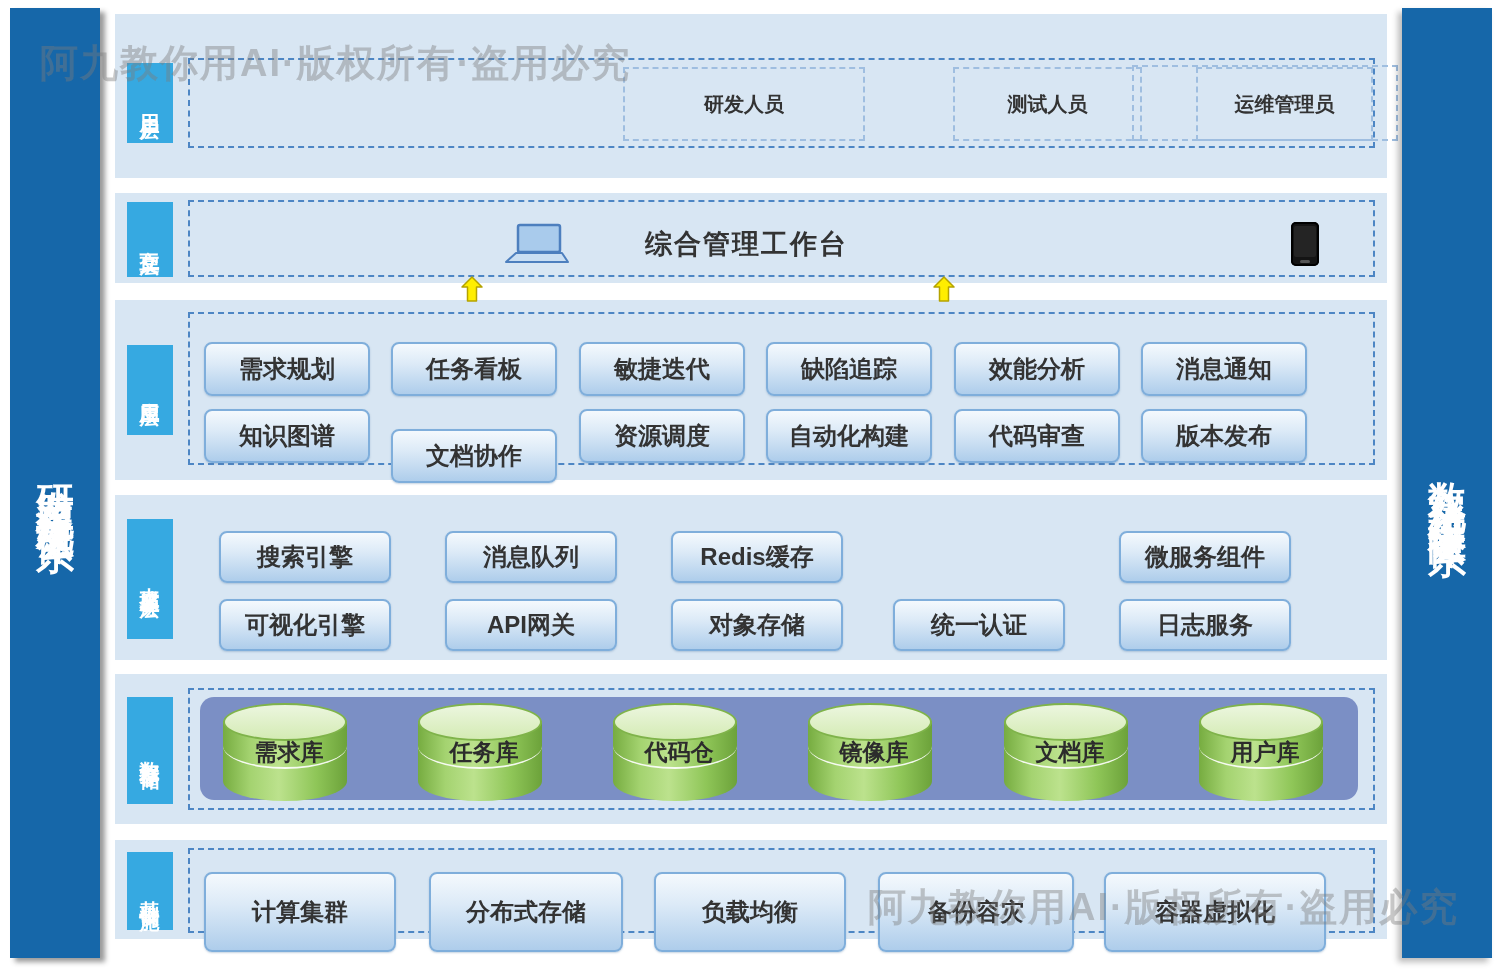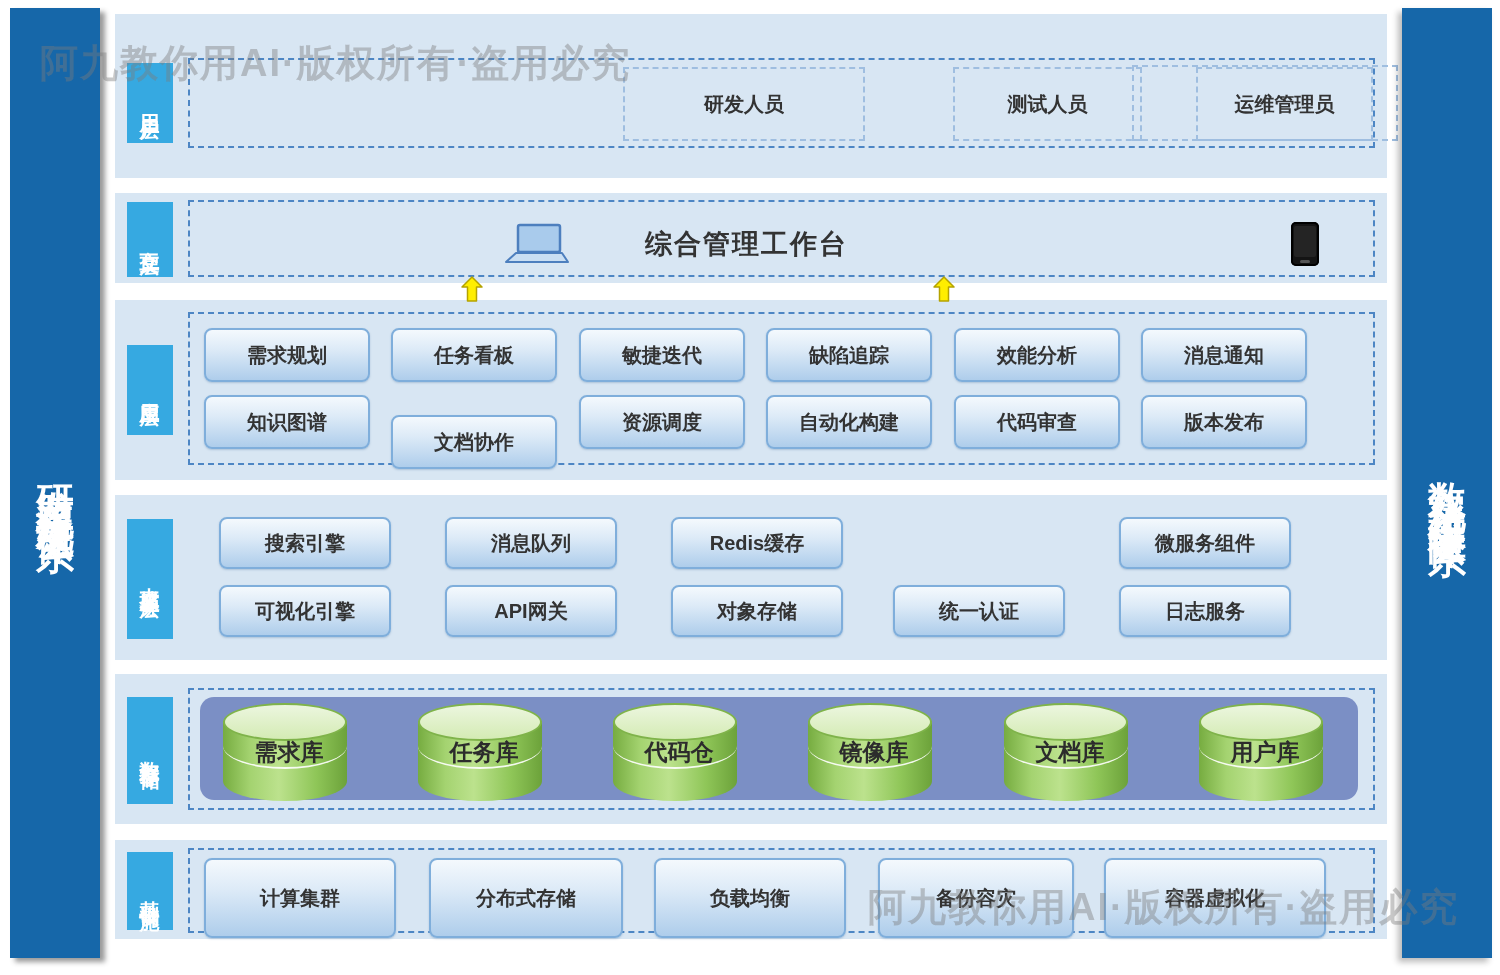--- a/index.html
+++ b/index.html
@@ -49,22 +49,23 @@
   .ghost {
     position:absolute; top:65px; height:76px; z-index:1;
     border:2px dashed #9FBEE0;
   }
   
   .btn {
     position:absolute; z-index:2;
     border:2px solid #7FAEDB; border-radius:8px;
     background:linear-gradient(180deg,#F4F9FD 0%,#DCEAF7 40%,#AECDEB 100%);
     display:flex; align-items:center; justify-content:center;
-    font-weight:bold; font-size:20px; color:#333;
+    font-weight:bold; font-size:24px; color:#333;
     box-shadow:0 1px 2px rgba(90,130,170,.35);
+    margin-top:14px;
   }
   .btn-app { width:166px; height:54px; }
   .btn-sup { width:172px; height:52px; }
   .btn-inf { height:80px; }
   
   .storage-panel {
     position:absolute; left:200px; top:697px; width:1158px; height:103px;
     background:#7B8FC5; border-radius:14px; z-index:1;
   }
   

